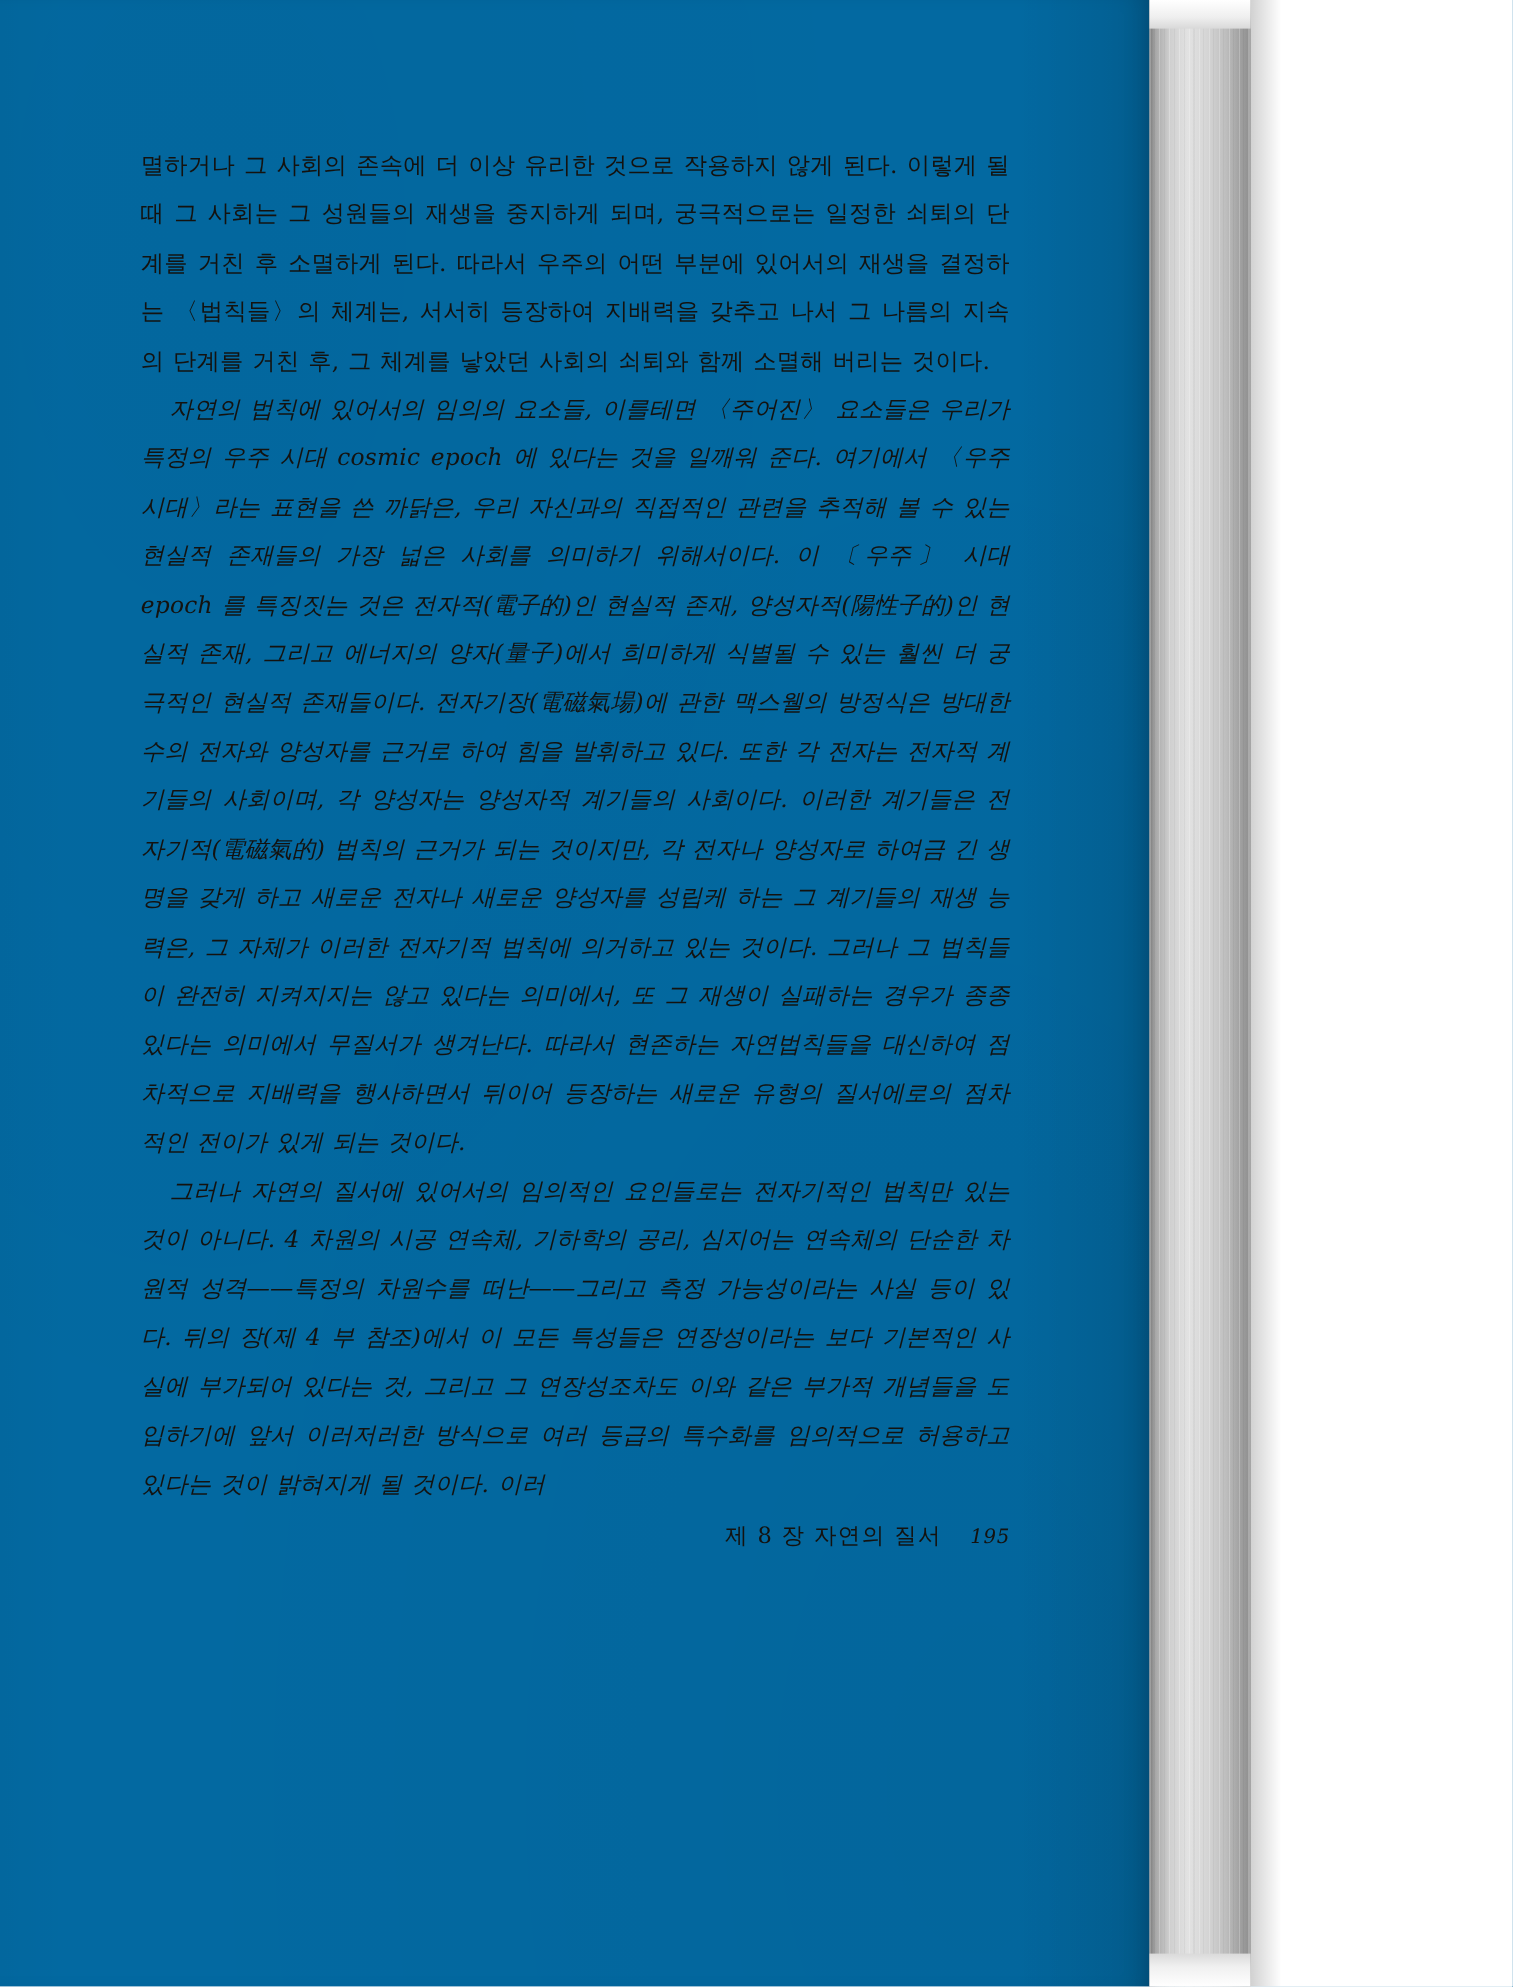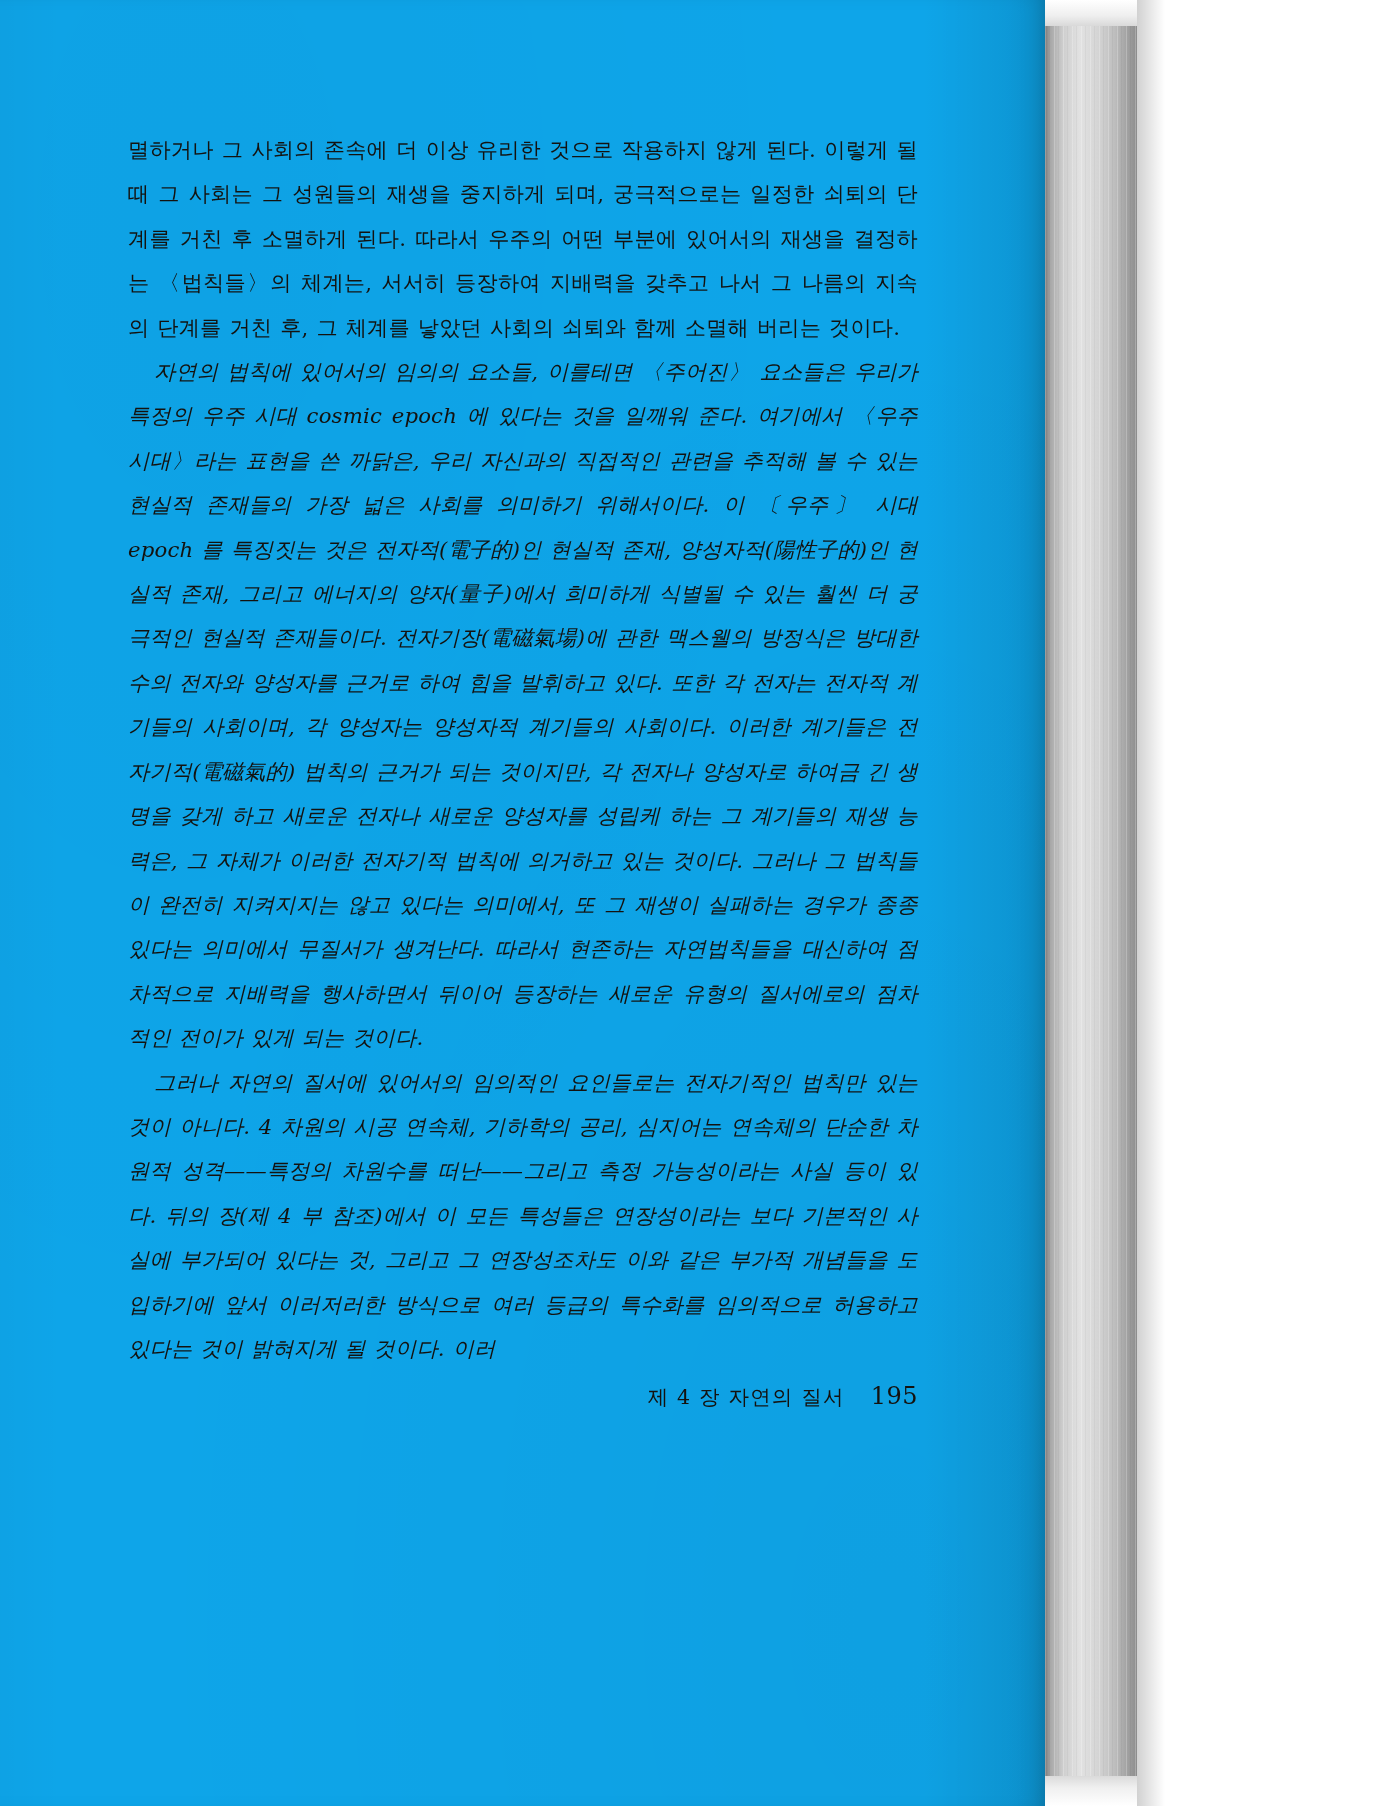--- a/index.html
+++ b/index.html
@@ -21,21 +21,21 @@
     background: #ffffff;
   }
 
   
   .page-surface {
     position: absolute;
     left: 0px;
     top: 0px;
     width: 1045px;
     height: 1806px;
-    background: #0ea5e9;
+    background: #0369a1;
     box-shadow: inset -14px 0 24px -16px rgba(0,0,0,0.25);
   }
 
   
   .paper-grain {
     position: absolute;
     inset: 0;
     background:
       radial-gradient(ellipse at 18% 12%, rgba(0,0,0,0.018), rgba(0,0,0,0) 55%),
       radial-gradient(ellipse at 85% 90%, rgba(0,0,0,0.03), rgba(0,0,0,0) 60%),
@@ -133,22 +133,23 @@
     text-align: right;
     font-size: 20.5px;
     color: #14120f;
     letter-spacing: 1.2px;
     font-family: "DejaVu Serif", "Liberation Serif", serif;
   }
   .footer-line .chapter {
     margin-right: 26px;
   }
   .footer-line .pageno {
-    font-size: 24px;
+    font-size: 18px;
     letter-spacing: 0.5px;
+    font-style: italic;
   }
 
   
   .gutter-shade {
     position: absolute;
     right: 0;
     top: 0;
     width: 120px;
     height: 1806px;
     background: linear-gradient(90deg, rgba(0,0,0,0) 0%, rgba(0,0,0,0.045) 70%, rgba(0,0,0,0.10) 100%);
@@ -163,21 +164,21 @@
   <div class="page-surface">
     <div class="paper-grain"></div>
 
     <div class="text-column">
       <p class="body-par">멸하거나 그 사회의 존속에 더 이상 유리한 것으로 작용하지 않게 된다. 이렇게 될 때 그 사회는 그 성원들의 재생을 중지하게 되며, 궁극적으로는 일정한 쇠퇴의 단계를 거친 후 소멸하게 된다. 따라서 우주의 어떤 부분에 있어서의 재생을 결정하는 〈법칙들〉의 체계는, 서서히 등장하여 지배력을 갖추고 나서 그 나름의 지속의 단계를 거친 후, 그 체계를 낳았던 사회의 쇠퇴와 함께 소멸해 버리는 것이다.</p>
       <p class="body-par">자연의 법칙에 있어서의 임의의 요소들, 이를테면 〈주어진〉 요소들은 우리가 특정의 우주 시대 cosmic epoch 에 있다는 것을 일깨워 준다. 여기에서 〈우주 시대〉라는 표현을 쓴 까닭은, 우리 자신과의 직접적인 관련을 추적해 볼 수 있는 현실적 존재들의 가장 넓은 사회를 의미하기 위해서이다. 이 〔우주〕 시대 epoch 를 특징짓는 것은 전자적(電子的)인 현실적 존재, 양성자적(陽性子的)인 현실적 존재, 그리고 에너지의 양자(量子)에서 희미하게 식별될 수 있는 훨씬 더 궁극적인 현실적 존재들이다. 전자기장(電磁氣場)에 관한 맥스웰의 방정식은 방대한 수의 전자와 양성자를 근거로 하여 힘을 발휘하고 있다. 또한 각 전자는 전자적 계기들의 사회이며, 각 양성자는 양성자적 계기들의 사회이다. 이러한 계기들은 전자기적(電磁氣的) 법칙의 근거가 되는 것이지만, 각 전자나 양성자로 하여금 긴 생명을 갖게 하고 새로운 전자나 새로운 양성자를 성립케 하는 그 계기들의 재생 능력은, 그 자체가 이러한 전자기적 법칙에 의거하고 있는 것이다. 그러나 그 법칙들이 완전히 지켜지지는 않고 있다는 의미에서, 또 그 재생이 실패하는 경우가 종종 있다는 의미에서 무질서가 생겨난다. 따라서 현존하는 자연법칙들을 대신하여 점차적으로 지배력을 행사하면서 뒤이어 등장하는 새로운 유형의 질서에로의 점차적인 전이가 있게 되는 것이다.</p>
       <p class="body-par">그러나 자연의 질서에 있어서의 임의적인 요인들로는 전자기적인 법칙만 있는 것이 아니다. 4 차원의 시공 연속체, 기하학의 공리, 심지어는 연속체의 단순한 차원적 성격——특정의 차원수를 떠난——그리고 측정 가능성이라는 사실 등이 있다. 뒤의 장(제 4 부 참조)에서 이 모든 특성들은 연장성이라는 보다 기본적인 사실에 부가되어 있다는 것, 그리고 그 연장성조차도 이와 같은 부가적 개념들을 도입하기에 앞서 이러저러한 방식으로 여러 등급의 특수화를 임의적으로 허용하고 있다는 것이 밝혀지게 될 것이다. 이러</p>
     </div>
 
     <div class="footer-line">
-      <span class="chapter">제 4 장  자연의 질서</span><span class="pageno">195</span>
+      <span class="chapter">제 8 장  자연의 질서</span><span class="pageno">195</span>
     </div>
 
     <div class="gutter-shade"></div>
   </div>
 
   <div class="book-edge">
     <div class="edge-lines"></div>
   </div>
   <div class="edge-top"></div>
   <div class="edge-bottom"></div>

